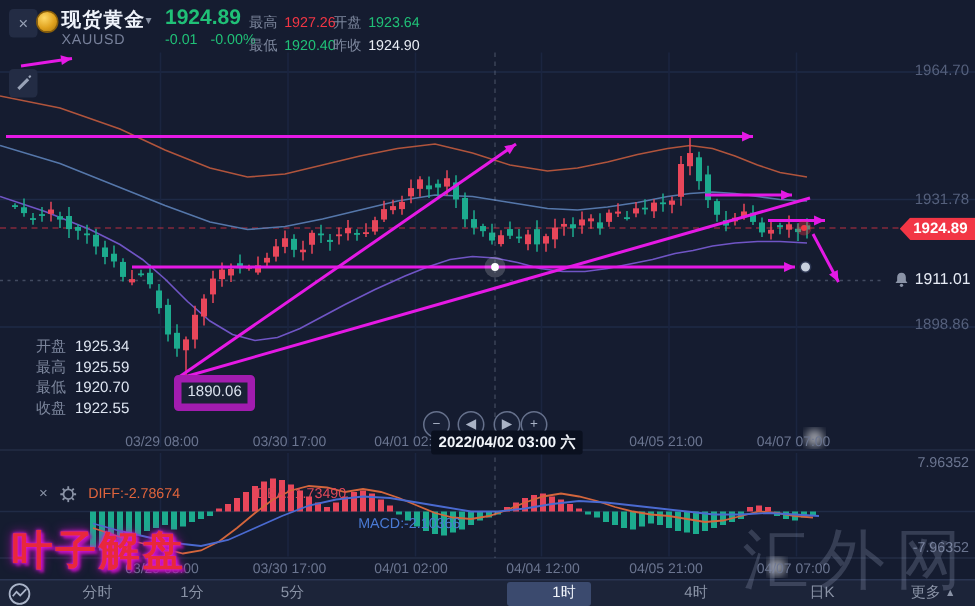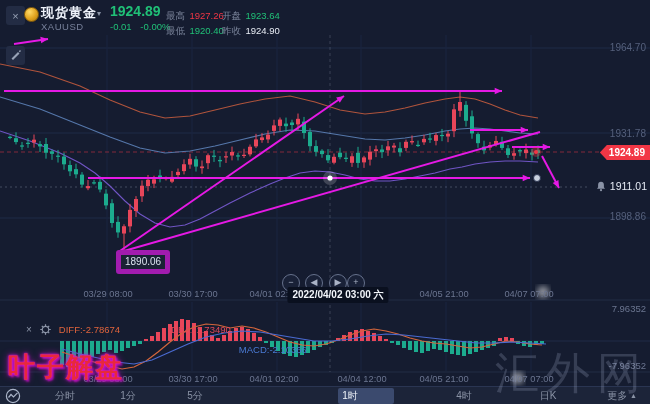--- a/index.html
+++ b/index.html
@@ -427,20 +427,26 @@
   <div class="ov badge" style="right:0;top:145px;">1924.89</div>
 
   <div class="ov alert" style="right:3px;top:180px;">
     <svg width="10" height="11" viewBox="0 0 10 11">
       <path d="M5 0.8 C3.2 0.8 2.1 2.1 2.1 3.8 L2.1 6.2 L1 7.7 L9 7.7 L7.9 6.2 L7.9 3.8 C7.9 2.1 6.8 0.8 5 0.8 Z" fill="#8a93a6"></path>
       <circle cx="5" cy="9.2" r="1.1" fill="#8a93a6"></circle>
     </svg>
     <span>1911.01</span>
   </div>
 
+  <div class="ov ohlc" style="left:24px;top:225px;">
+    <div><span class="l">开盘</span><span class="v">1925.34</span></div>
+    <div><span class="l">最高</span><span class="v">1925.59</span></div>
+    <div><span class="l">最低</span><span class="v">1920.70</span></div>
+    <div><span class="l">收盘</span><span class="v">1922.55</span></div>
+  </div>
 
   <div class="ov lowbox" style="left:116px;top:250px;">1890.06</div>
 
   <div class="cbtn ov" style="left:282px;top:274px;"><span>−</span></div>
   <div class="cbtn ov" style="left:305px;top:274px;"><span>◀</span></div>
   <div class="cbtn ov" style="left:329px;top:274px;"><span>▶</span></div>
   <div class="cbtn ov" style="left:347px;top:274px;"><span>+</span></div>
 
   <div class="ov xlab" style="left:108px;top:289px;">03/29 08:00</div>
   <div class="ov xlab" style="left:193px;top:289px;">03/30 17:00</div>
@@ -481,21 +487,21 @@
   <div class="tabbar">
     <svg width="16" height="16" viewBox="0 0 16 16" style="position:absolute;left:5px;top:1px;">
       <circle cx="8" cy="8" r="6.6" fill="none" stroke="#aab4c8" stroke-width="1.2"></circle>
       <polyline points="3.5,9.5 6,6.5 8.5,9 12.5,4.8" fill="none" stroke="#aab4c8" stroke-width="1.2"></polyline>
     </svg>
     <div class="tabsel" style="left:366px;"></div>
     <div class="tab" style="left:65px;">分时</div>
     <div class="tab" style="left:128px;">1分</div>
     <div class="tab" style="left:195px;">5分</div>
     <div class="tab" style="left:284px;margin-top:32px;">15分</div>
-    <div class="tab on" style="left:350px;">1时</div>
+    <div class="tab on" style="left:376px;">1时</div>
     <div class="tab" style="left:464px;">4时</div>
     <div class="tab" style="left:548px;">日K</div>
     <div class="tab" style="left:622px;">
       <span>更多</span>
       <span class="more-caret">▲</span>
     </div>
   </div>
 
   <div class="ov brand" style="left:8px;top:349px;">叶子解盘</div>
   <div class="ov wmark" style="right:2px;top:344px;">汇外网</div>

